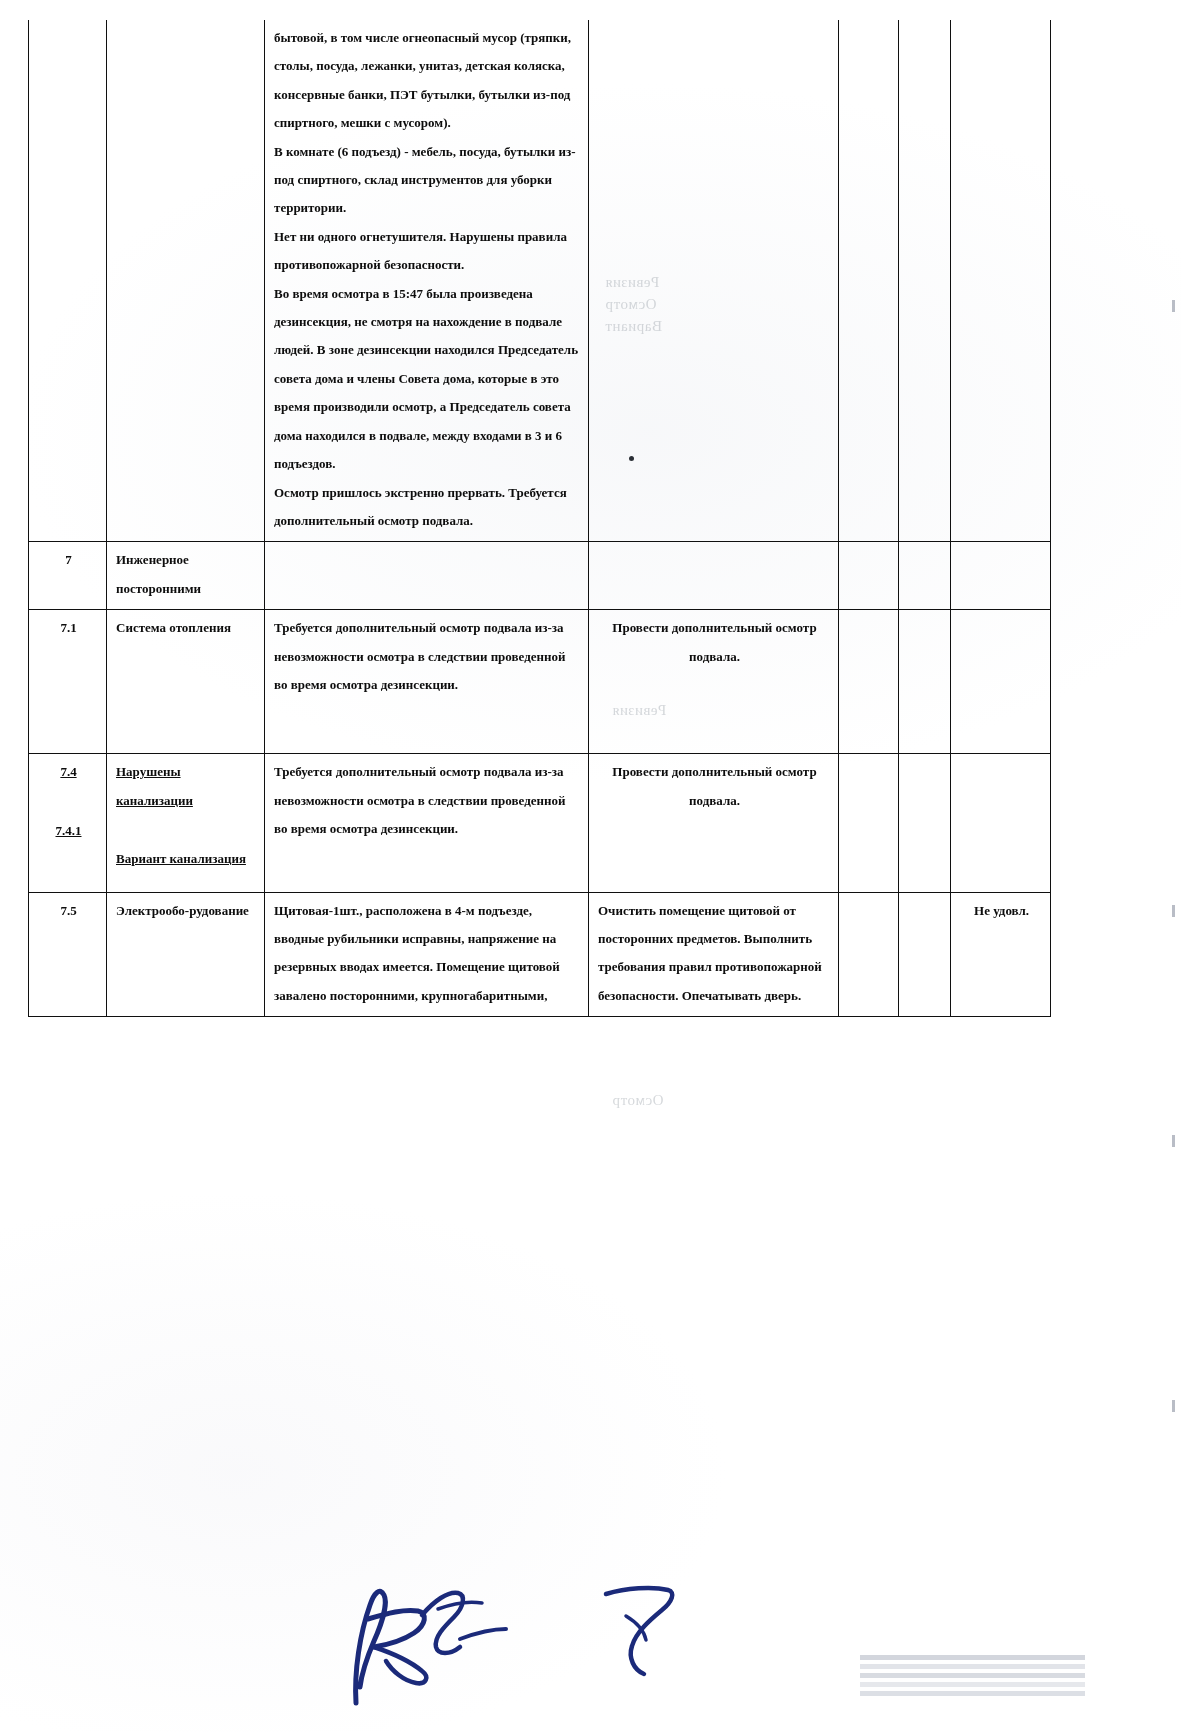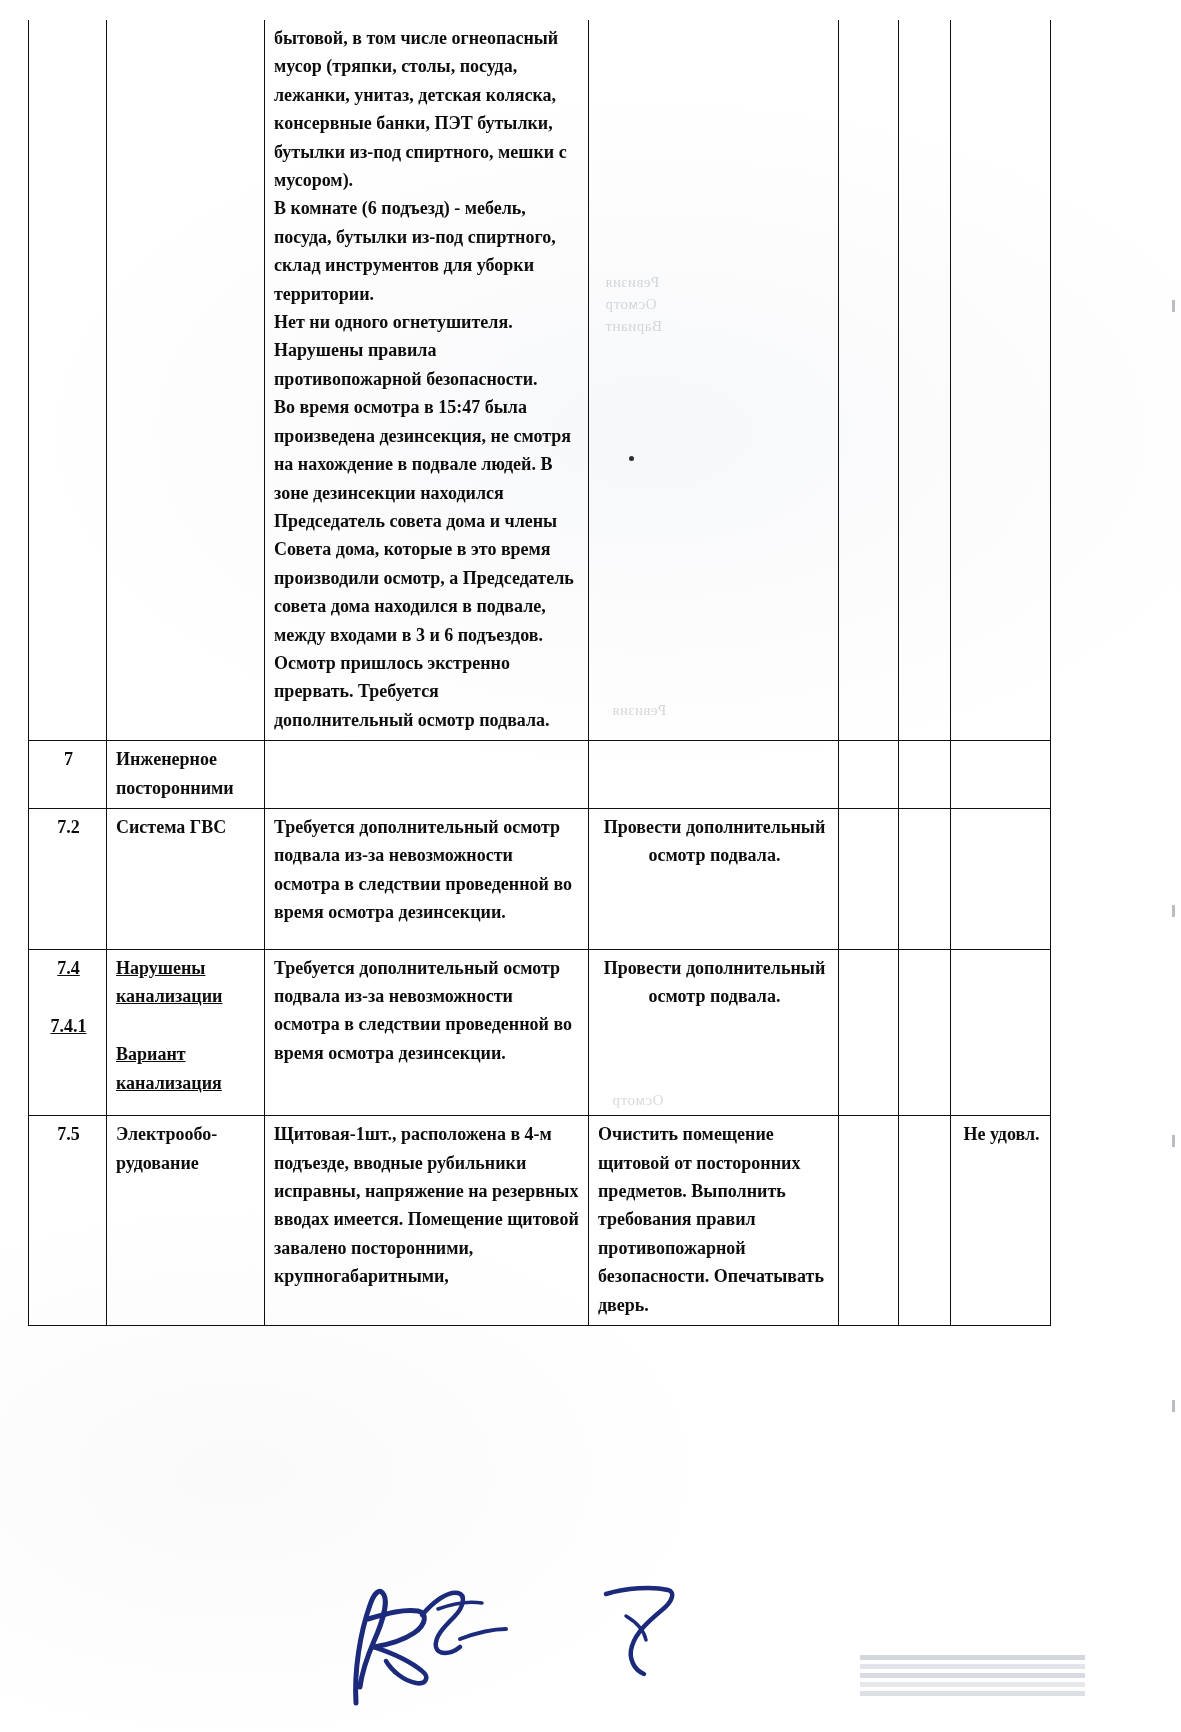--- a/index.html
+++ b/index.html
@@ -51,21 +51,21 @@
     left: 28px;
     top: 20px;
     width: 1022px;
     border-collapse: collapse;
     table-layout: fixed;
   }
   table.doc td {
     border: 1.6px solid #101010;
     vertical-align: top;
     padding: 4px 7px 6px 9px;
-    font-size: 18px;
+    font-size: 13px;
     line-height: 28.4px;
     font-weight: 600;
     background: transparent;
   }
   
   col.c-num   { width: 78px; }
   col.c-name  { width: 158px; }
   col.c-desc  { width: 324px; }
   col.c-rec   { width: 250px; }
   col.c-x1    { width: 60px; }
@@ -188,30 +188,30 @@
       <tr>
         <td class="num">7</td>
         <td class="name">Инженерное посторонними</td>
         <td class="desc"></td>
         <td class="rec"></td>
         <td class="blank"></td>
         <td class="blank"></td>
         <td class="est"></td>
       </tr>
 
-
-      <tr>
-        <td class="num">7.2</td>
-        <td class="name">Система ГВС</td>
-        <td class="desc" style="padding-bottom:22px;">Требуется дополнительный осмотр подвала из-за невозможности осмотра в следствии проведенной во время осмотра дезинсекции.</td>
-        <td class="rec">Провести дополнительный осмотр подвала.</td>
-        <td class="blank"></td>
-        <td class="blank"></td>
-        <td class="est"></td>
-      </tr>
+      <tr>
+        <td class="num pad-bottom">7.1</td>
+        <td class="name pad-bottom">Система отопления</td>
+        <td class="desc pad-bottom" style="padding-bottom:54px;">Требуется дополнительный осмотр подвала из-за невозможности осмотра в следствии проведенной во время осмотра дезинсекции.</td>
+        <td class="rec pad-bottom">Провести дополнительный осмотр подвала.</td>
+        <td class="blank"></td>
+        <td class="blank"></td>
+        <td class="est"></td>
+      </tr>
+
 
 
       <tr>
         <td class="num">
           <span class="stack-top">7.4</span>
           <span class="stack-gap"></span>
           <span class="stack-top">7.4.1</span>
         </td>
         <td class="name">
           <span class="stack-top">Нарушены канализации</span>

